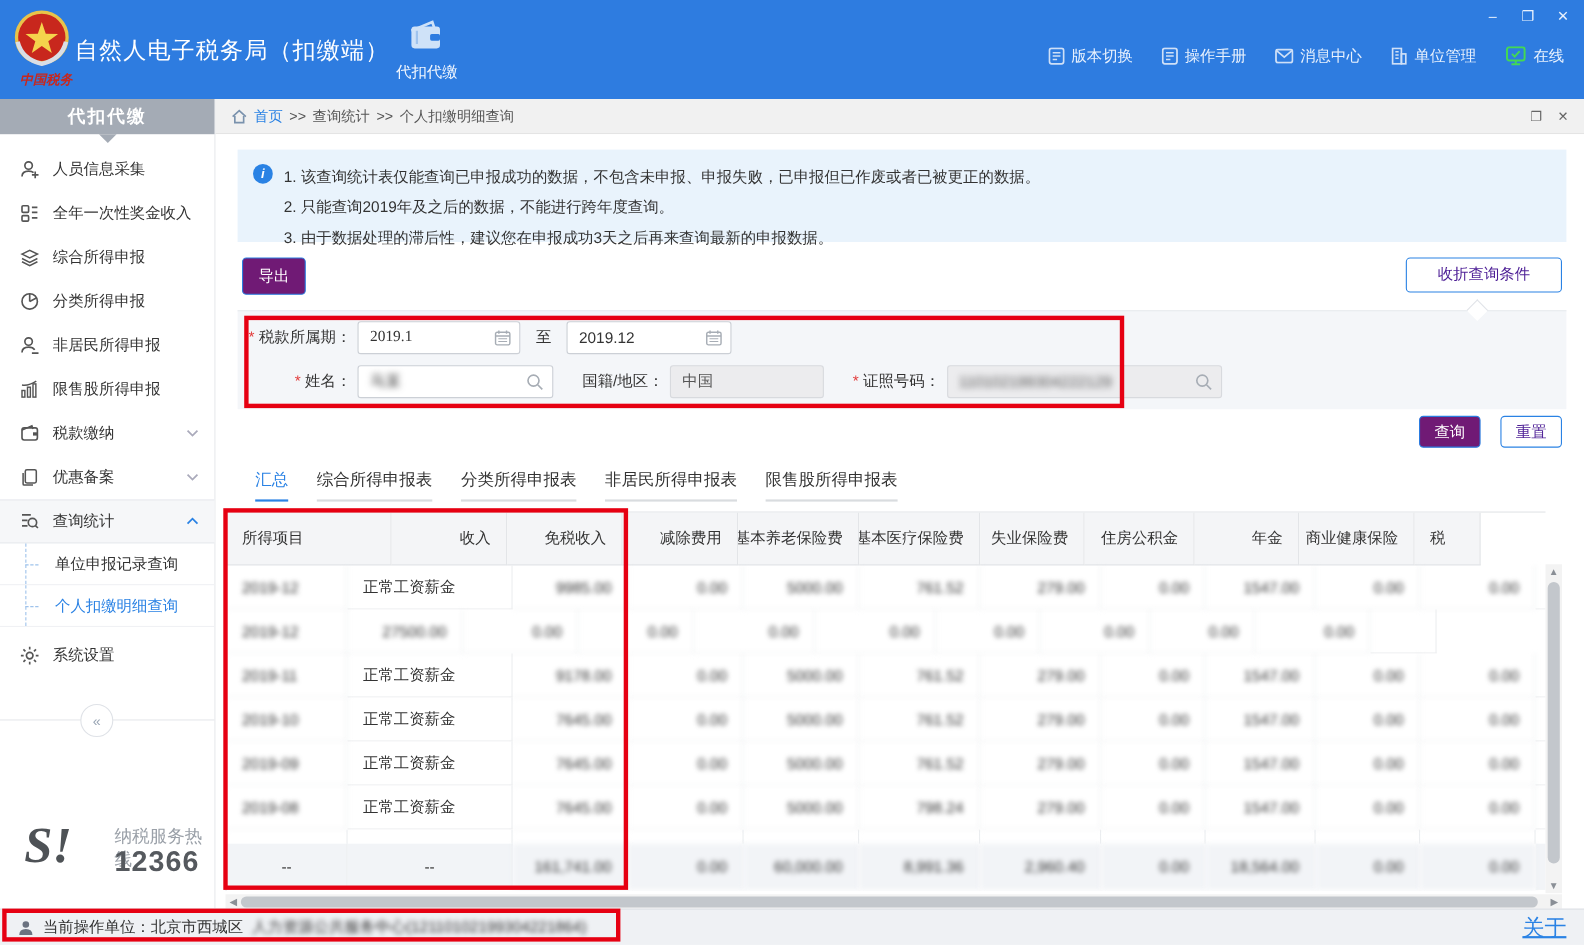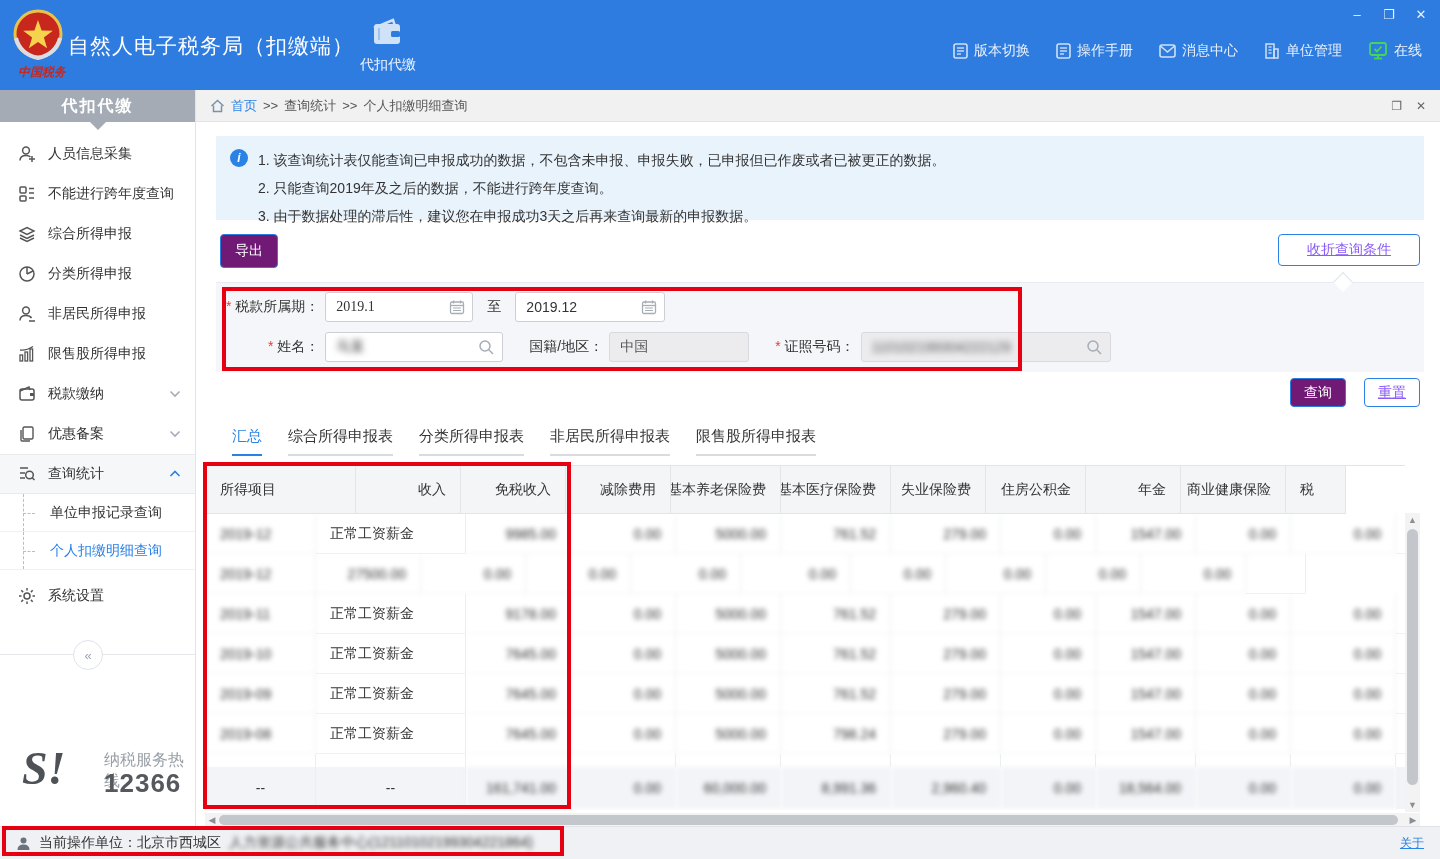--- a/index.html
+++ b/index.html
@@ -43,21 +43,21 @@
   .bc-winbtns { margin-left:auto; display:flex; gap:14px; color:#666; font-size:12px; }
 
   
   .content { position:absolute; left:196px; top:122px; width:1244px; height:704px; background:#fff; }
   .notice { position:absolute; left:20px; top:14px; width:1208px; height:84px; background:#e9f3fc; padding:10px 14px 10px 42px; }
   .notice .i-icon { position:absolute; left:14px; top:13px; width:18px; height:18px; border-radius:50%; background:#2a82e4; color:#fff; font-size:12px; font-weight:bold; display:flex; align-items:center; justify-content:center; font-style:italic; }
   .notice .line { font-size:14px; color:#333; line-height:28px; white-space:nowrap; overflow:hidden; }
 
   .btn { display:inline-flex; align-items:center; justify-content:center; border-radius:4px; font-size:14px; cursor:pointer; }
   .btn-primary { background:#701a75; color:#fff; border:1px solid #2a7ce0; }
-  .btn-outline { background:#fff; color:#8b5cf6; border:1px solid #2a82e4;text-decoration:underline; }
+  .btn-outline { background:#fff; color:#4c1d95; border:1px solid #2a82e4; }
   .export-btn { position:absolute; left:24px; top:112px; width:58px; height:34px; }
   .collapse-cond-btn { position:absolute; right:20px; top:112px; width:142px; height:32px; }
 
   .form-panel { position:absolute; left:20px; top:160px; width:1208px; height:90px; background:#f4f6f9; border-top:1px solid #e7eaee; }
   .form-caret { position:absolute; right:90px; top:153px; width:14px; height:14px; background:#fff; border-left:1px solid #e0e3e8; border-top:1px solid #e0e3e8; transform:rotate(45deg); }
   .frow { position:absolute; display:flex; align-items:center; }
   .flabel { font-size:14px; color:#333; white-space:nowrap; }
   .req:before { content:"* "; color:#e23c3c; }
   .finput { position:relative; background:#fff; border:1px solid #ccd0d6; border-radius:3px; height:30px; display:flex; align-items:center; padding:0 30px 0 10px; font-size:14px; color:#333; }
   .finput.disabled { background:#ececee; border-color:#d8dade; color:#555; }
@@ -89,21 +89,21 @@
   .vscroll { position:absolute; left:1209px; top:391px; width:15px; height:299px; background:#f3f3f3; }
   .vscroll .arr { position:absolute; left:0; width:15px; height:14px; color:#8a8f96; font-size:9px; display:flex; align-items:center; justify-content:center; }
   .vscroll .thumb { position:absolute; left:2px; width:11px; border-radius:6px; background:#c3c7cc; }
   .hscroll { position:absolute; left:9px; top:691px; width:1215px; height:14px; background:#f3f3f3; }
   .hscroll .arr { position:absolute; top:0; width:14px; height:14px; color:#8a8f96; font-size:9px; display:flex; align-items:center; justify-content:center; }
   .hscroll .thumb { position:absolute; top:2px; left:14px; right:22px; height:10px; border-radius:5px; background:#c3c7cc; }
 
   
   .statusbar { position:absolute; left:0; top:826px; width:1440px; height:33px; background:#eff1f4; border-top:1px solid #dfe2e6; display:flex; align-items:center; padding:0 16px; gap:8px; }
   .statusbar .txt { font-size:14px; color:#333; }
-  .statusbar .about { margin-left:auto; font-size:12px; color:#2a82e4; text-decoration:underline; cursor:pointer;text-align:center; }
+  .statusbar .about { margin-left:auto; font-size:20px; color:#2a82e4; text-decoration:underline; cursor:pointer;text-align:center; }
 
   
   .anno { position:absolute; border:4px solid #e60012; pointer-events:none; z-index:50; }
 </style>
 </head>
 <body>
 
 <div class="app">
 
   <div class="header">
@@ -197,21 +197,21 @@
       </div>
 
       <div class="side-item">
         <svg width="18" height="18" viewBox="0 0 18 18">
             <rect x="2" y="2" width="6" height="6" rx="1" fill="none" stroke="#555" stroke-width="1.5"></rect>
             <rect x="2" y="11" width="6" height="5" rx="1" fill="none" stroke="#555" stroke-width="1.5"></rect>
             <line x1="11" y1="3.5" x2="16" y2="3.5" stroke="#555" stroke-width="1.5"></line>
             <line x1="11" y1="8" x2="16" y2="8" stroke="#555" stroke-width="1.5"></line>
             <line x1="11" y1="13" x2="16" y2="13" stroke="#555" stroke-width="1.5"></line>
           </svg>
-        <span>不能进行跨年度查询</span>
+        <span>全年一次性奖金收入</span>
       </div>
 
       <div class="side-item">
         <svg width="18" height="18" viewBox="0 0 18 18">
             <path d="M2 6 L9 2.5 L16 6 L9 9.5 Z" fill="none" stroke="#555" stroke-width="1.4"></path>
             <path d="M2 10 L9 13.5 L16 10" fill="none" stroke="#555" stroke-width="1.4"></path>
             <path d="M2 13 L9 16.5 L16 13" fill="none" stroke="#555" stroke-width="1.4"></path>
           </svg>
         <span>综合所得申报</span>
       </div>

